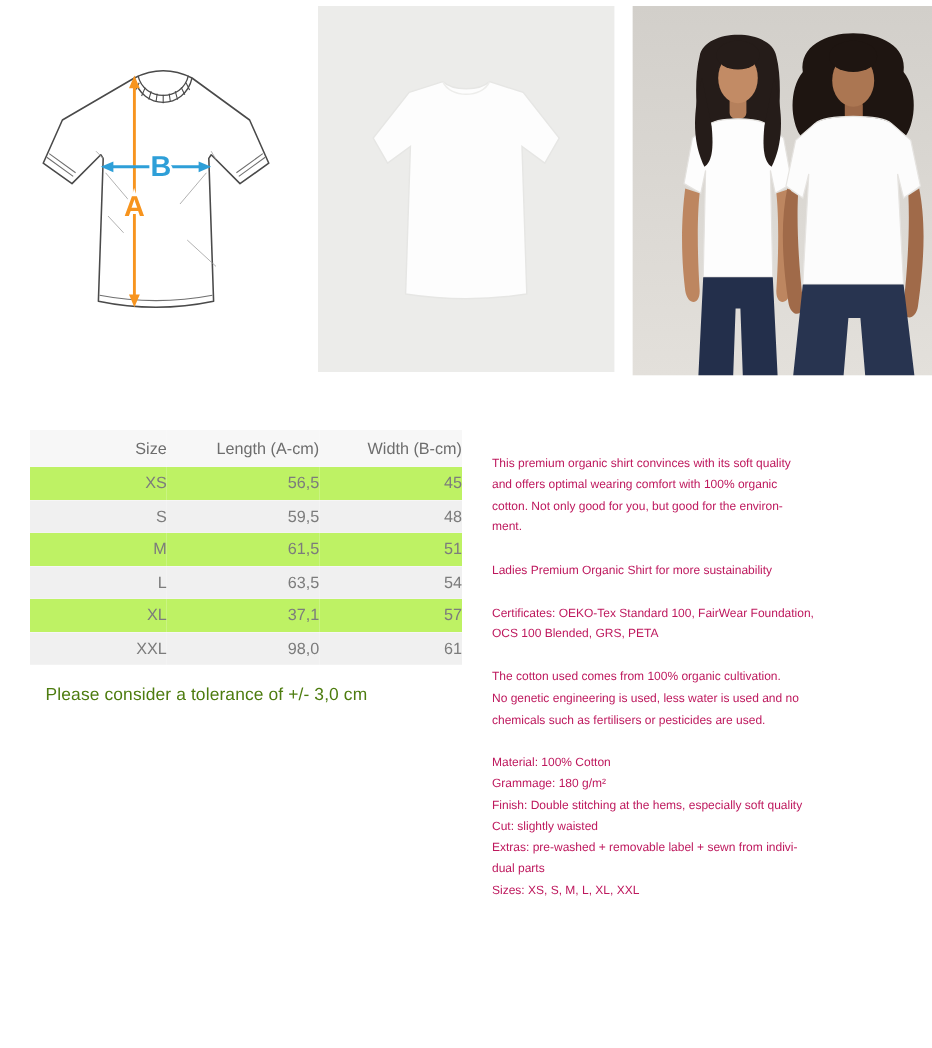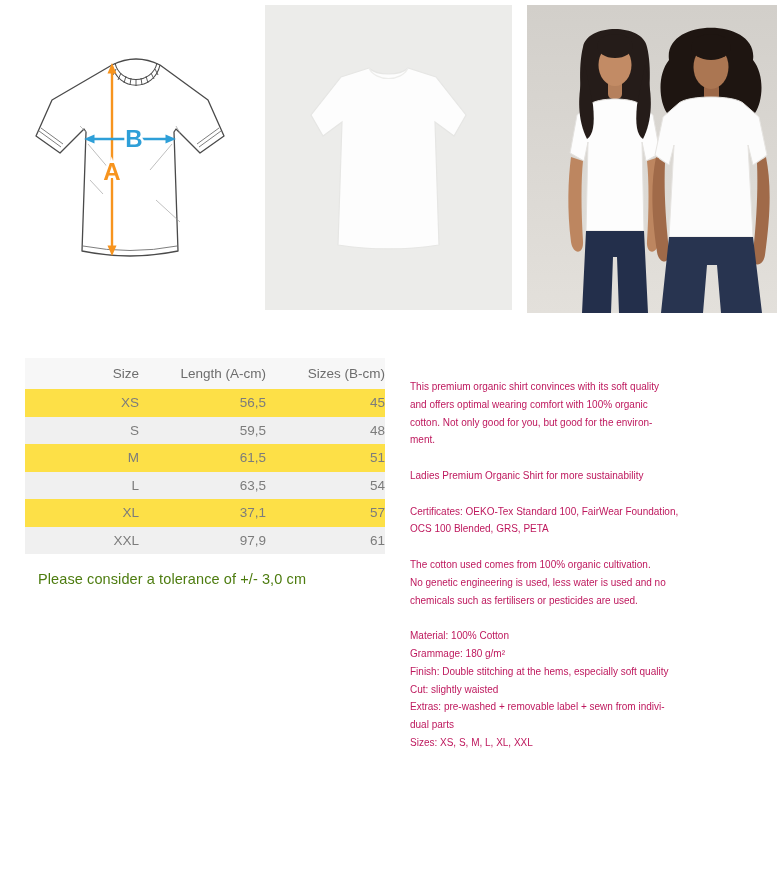--- a/index.html
+++ b/index.html
@@ -19,21 +19,21 @@
     border-collapse:collapse;table-layout:fixed;
     font-size:13.5px;color:#7c7c7c;
   }
   .size-table th,.size-table td{
     font-weight:normal;text-align:right;padding:0 0 0 14px;
     white-space:nowrap;overflow:hidden;
   }
   .size-table thead tr{height:31px;background:#f7f7f7;}
   .size-table thead th{color:#6d6d6d;font-size:13.5px;}
   .size-table tbody tr{height:27.5px;}
-  .size-table tbody tr.row-dark{background:#fde047;}
+  .size-table tbody tr.row-dark{background:#bef264;}
   .size-table tbody tr.row-light{background:#f0f0f0;}
   .col-size{width:114px;}
   .col-length{width:127px;}
   .col-width{width:119px;}
 
   
   .tolerance-note{
     position:absolute;left:38px;top:571px;
     font-size:14.5px;color:#4d7c0f;letter-spacing:.1px;
   }
@@ -139,21 +139,21 @@
 <table class="size-table">
   <colgroup>
       <col class="col-size">
       <col class="col-length">
       <col class="col-width">
     </colgroup>
   <thead>
     <tr>
       <th>Size</th>
       <th>Length (A-cm)</th>
-      <th>Sizes (B-cm)</th>
+      <th>Width (B-cm)</th>
     </tr>
   </thead>
   <tbody>
     <tr class="row-dark">
       <td>XS</td>
       <td>56,5</td>
       <td>45</td>
     </tr>
     <tr class="row-light">
       <td>S</td>
@@ -170,21 +170,21 @@
       <td>63,5</td>
       <td>54</td>
     </tr>
     <tr class="row-dark">
       <td>XL</td>
       <td>37,1</td>
       <td>57</td>
     </tr>
     <tr class="row-light">
       <td>XXL</td>
-      <td>97,9</td>
+      <td>98,0</td>
       <td>61</td>
     </tr>
   </tbody>
 </table>
 
 <div class="tolerance-note">Please consider a tolerance of +/- 3,0 cm</div>
 
 <div class="description">
   <p>This premium organic shirt convinces with its soft quality
 and offers optimal wearing comfort with 100% organic

